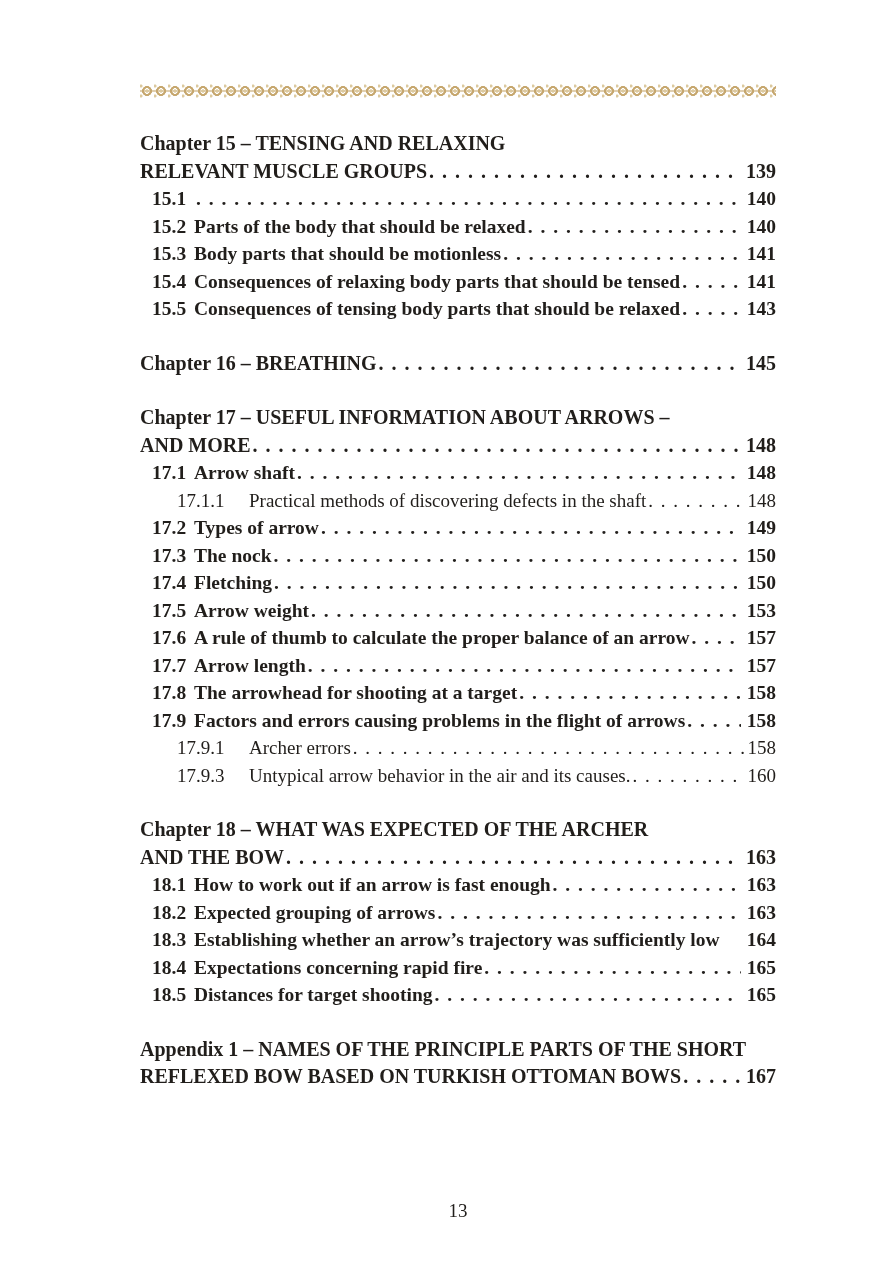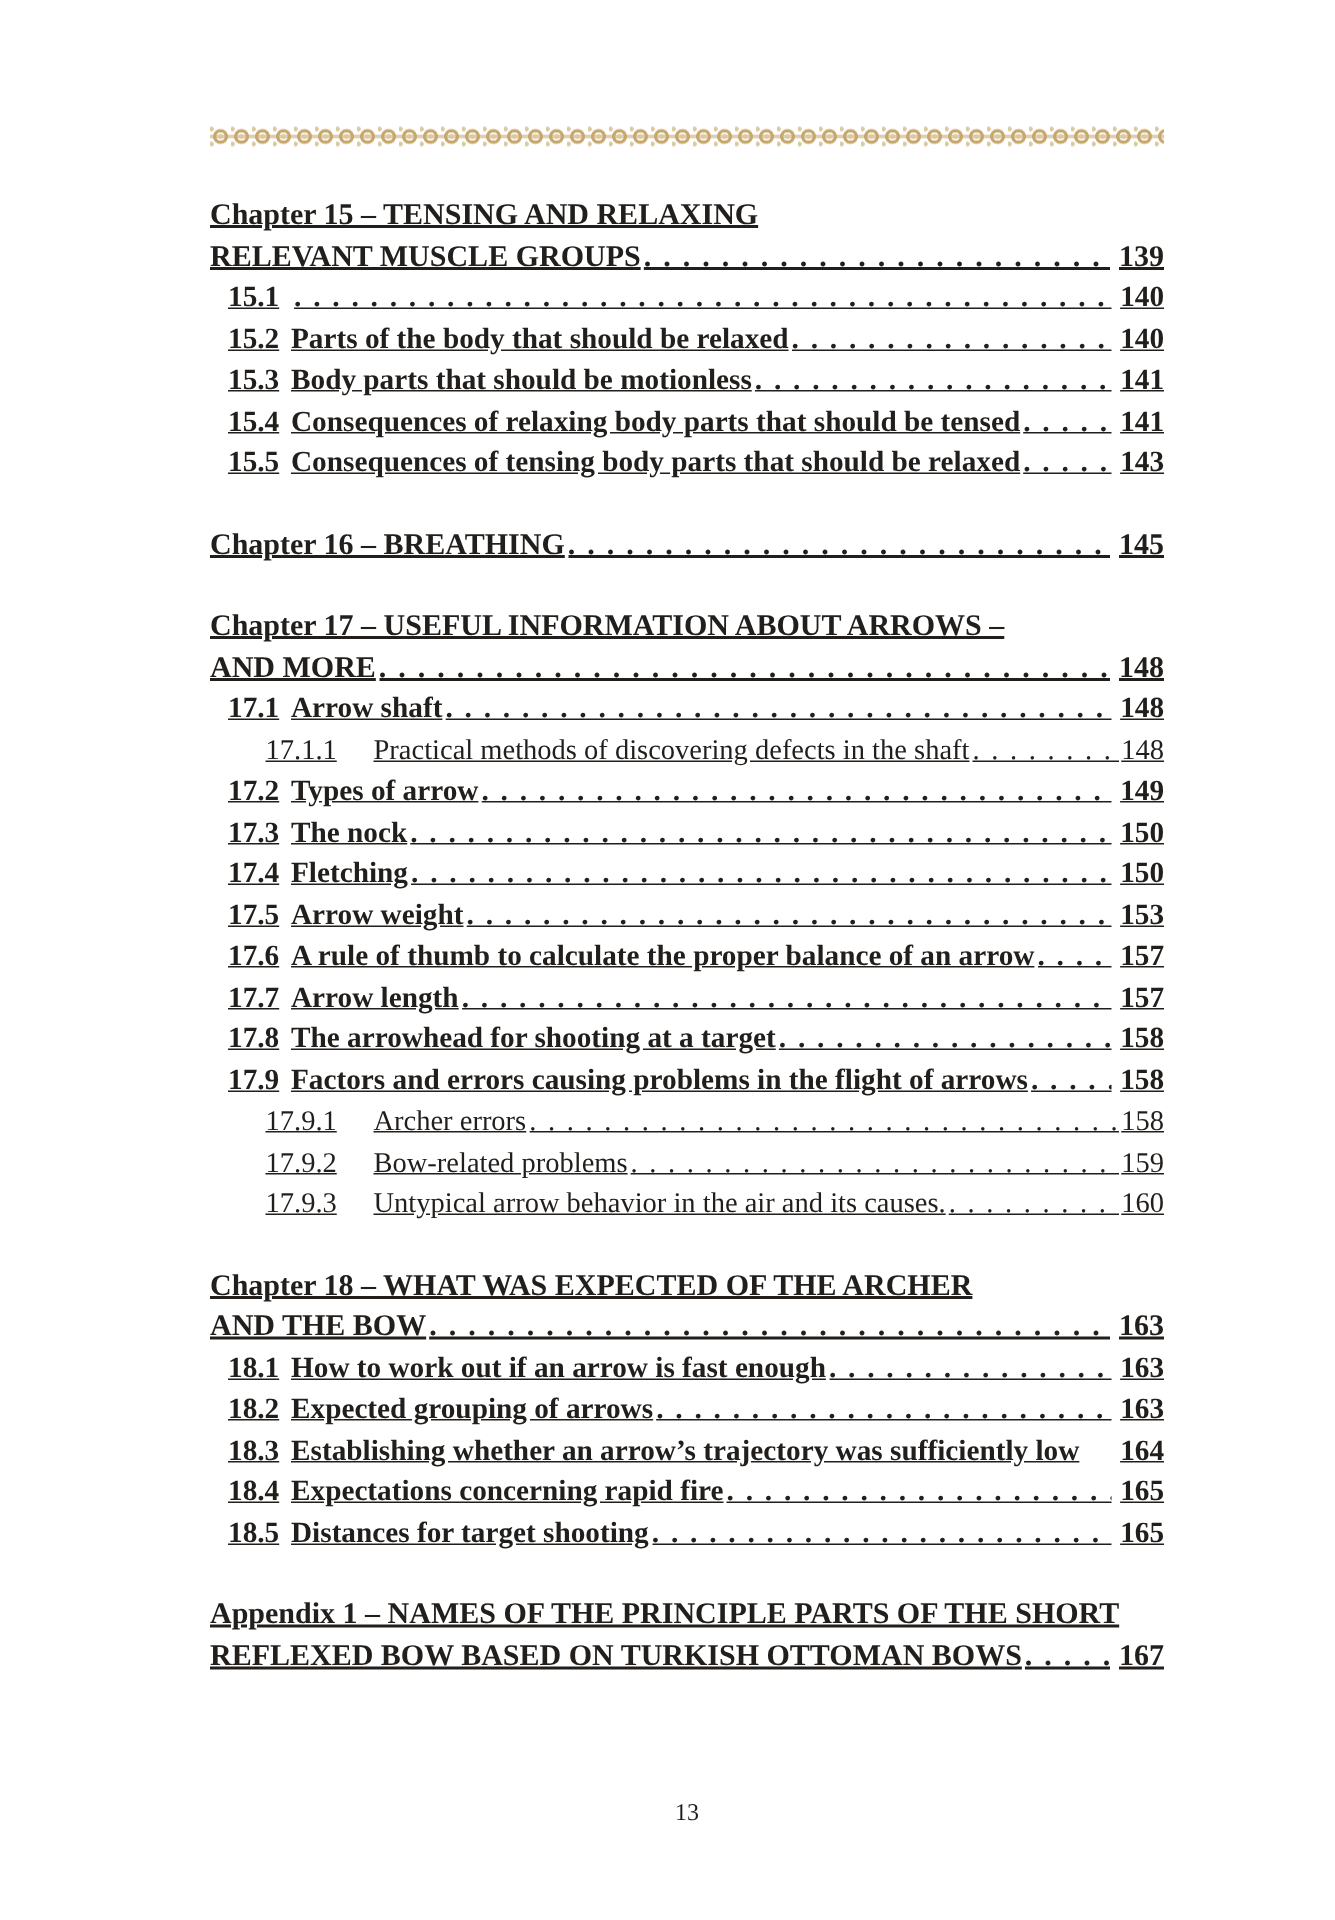--- a/index.html
+++ b/index.html
@@ -32,21 +32,20 @@
     background-repeat: repeat-x, repeat-x, repeat-x, repeat-x, no-repeat;
   }
   .toc { margin-top: 31px; font-size: 19.5px; }
   .entry { }
   .entry.gap { margin-top: 27px; }
   .line {
     display: flex;
     align-items: baseline;
     line-height: 27.5px;
     white-space: nowrap;
-    text-decoration: underline;
   }
   .entry.chapter .line, .entry.appendix .line { font-weight: 700; font-size: 20px; }
   .entry.section .line { font-weight: 700; }
   .entry.section .line.cont { padding-left: 80px; }
   .entry.subsection .line { font-weight: 400; font-size: 19px; }
   .entry.section .line    { padding-left: 12px; justify-content: center; }
   .entry.section .line.cont { padding-left: 80px; }
   .entry.subsection .line { padding-left: 37px; }
   .num { flex: none; }
   .entry.section .num    { width: 42px; }
@@ -67,21 +66,21 @@
   .dots.nodots::after { content: ""; }
   .entry.chapter .dots, .entry.appendix .dots, .entry.section .dots { font-weight: 700; }
   .pagenum { flex: none; margin-left: 4px; }
   .entry.subsection .pagenum { margin-left: 0; }
   .footer {
     position: absolute;
     left: 140px;
     top: 1200px;
     width: 636px;
     text-align: center;
-    font-size: 16px;
+    font-size: 19px;
   }
 </style>
 </head>
 <body>
 
 <div class="sheet">
   <div class="content">
     <div class="ornament"></div>
     <div class="toc" id="toc">
         <div class="entry chapter">
@@ -233,28 +232,20 @@
         <div class="entry subsection">
           <div class="line">
             <span class="num">17.9.1</span>
             <span class="title">Archer errors</span>
             <span class="dots"></span>
             <span class="pagenum">158</span>
           </div>
         </div>
         <div class="entry subsection">
           <div class="line">
-            <span class="num">17.9.2</span>
-            <span class="title">Bow-related problems</span>
-            <span class="dots"></span>
-            <span class="pagenum">159</span>
-          </div>
-        </div>
-        <div class="entry subsection">
-          <div class="line">
             <span class="num">17.9.3</span>
             <span class="title">Untypical arrow behavior in the air and its causes.</span>
             <span class="dots"></span>
             <span class="pagenum">160</span>
           </div>
         </div>
         <div class="entry chapter gap">
           <div class="line">
             <span class="title">Chapter 18 – WHAT WAS EXPECTED OF THE ARCHER</span>
           </div>

